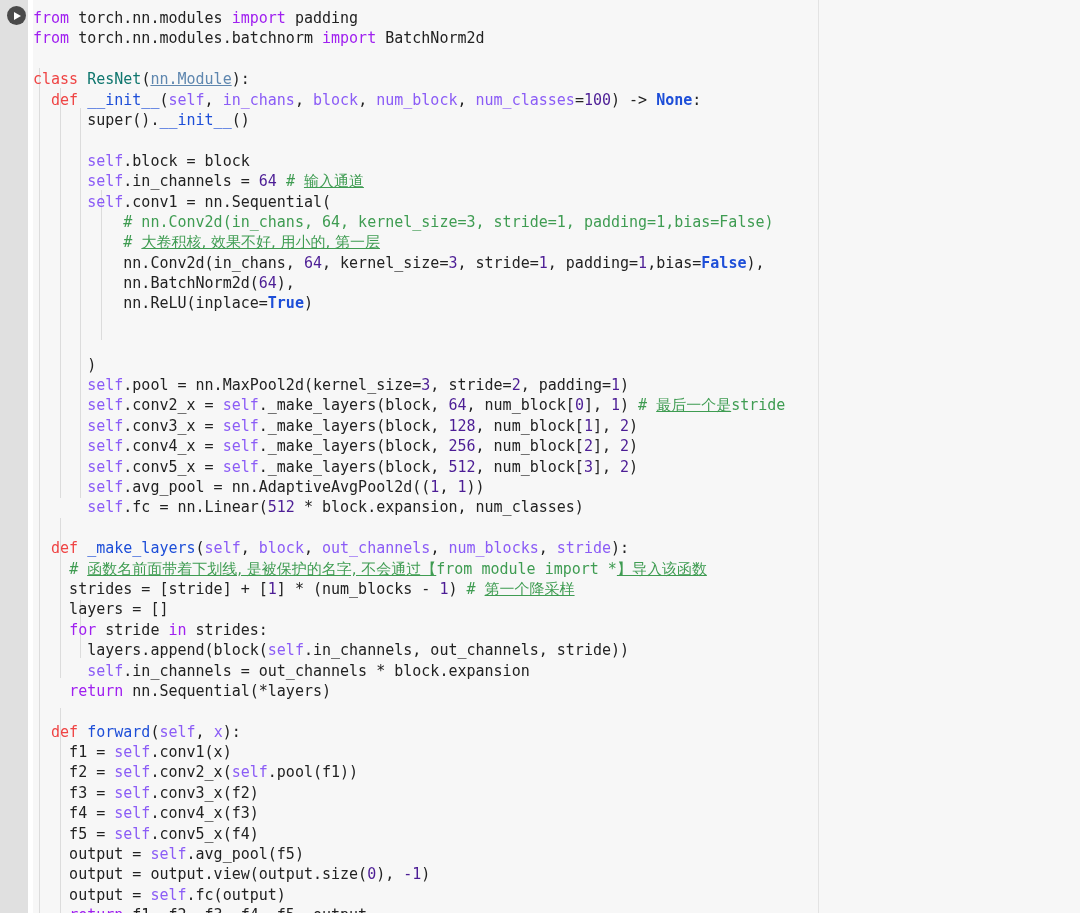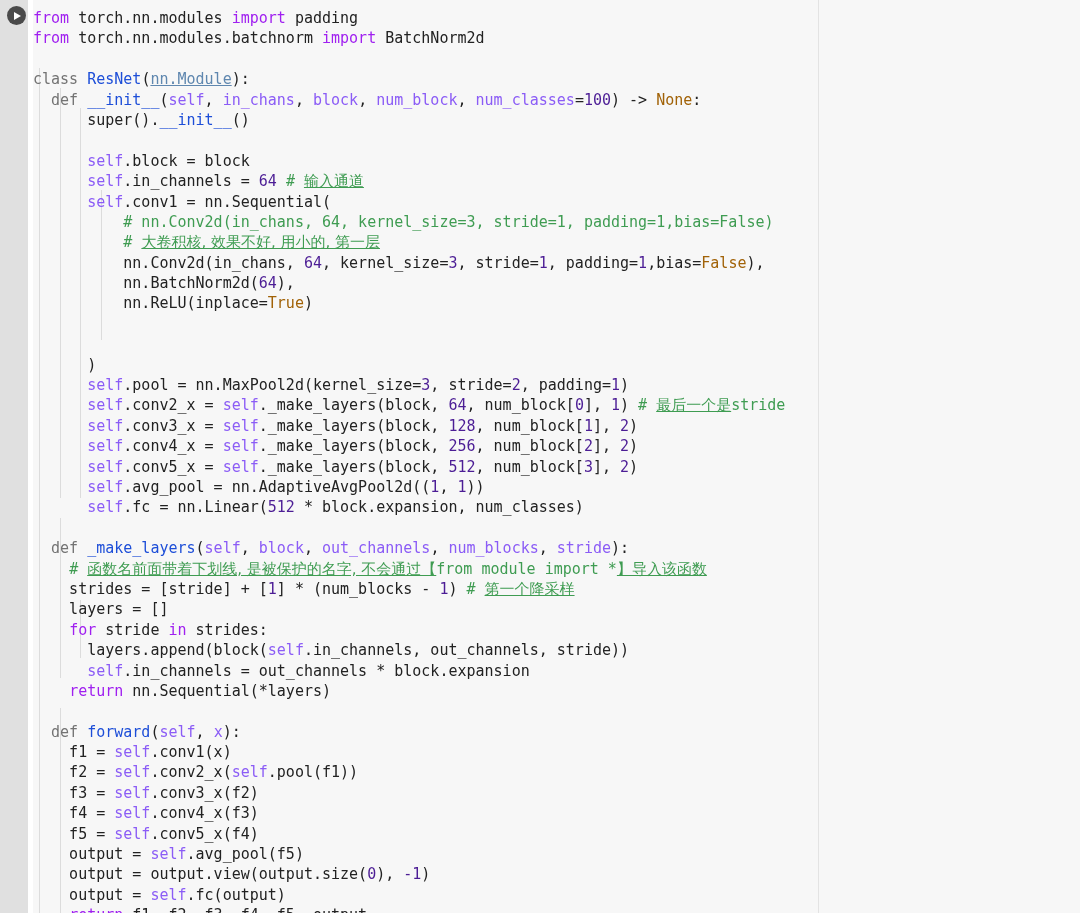--- a/index.html
+++ b/index.html
@@ -92,29 +92,29 @@
     font-family: "DejaVu Sans Mono", "Liberation Mono", monospace;
     font-size: 15px;
     line-height: 20.4px;
     white-space: pre;
     color: #222222;
     letter-spacing: 0px;
   }
   #code .ln { display: block; height: 20.4px; }
 
   
-  .kw   { color: #737373; }          
+  .kw   { color: #ef4444; }          
   .kw2  { color: #a020f0; }          
-  .cls  { color: #1d4ed8; margin-top: 11px; }          
+  .cls  { color: #0f766e; margin-top: 11px; }          
   .base { color: #5f87af; text-decoration: underline; }          
   .fn   { color: #1d4ed8; }          
   .self { color: #8b5cf6; }          
   .num  { color: #4c1d95; }          
   .cmt  { color: #3f9c52; }          
-  .bool { color: #a16207; }          
+  .bool { color: #1d4ed8; font-weight: bold; }          
   .cjk  { font-family: "DejaVu Sans", "Liberation Sans", sans-serif; text-decoration: underline; }
 </style>
 </head>
 <body>
 
 <div id="cell">
 
   <div id="gutter"></div>
   <div id="gutter-sep"></div>
 

